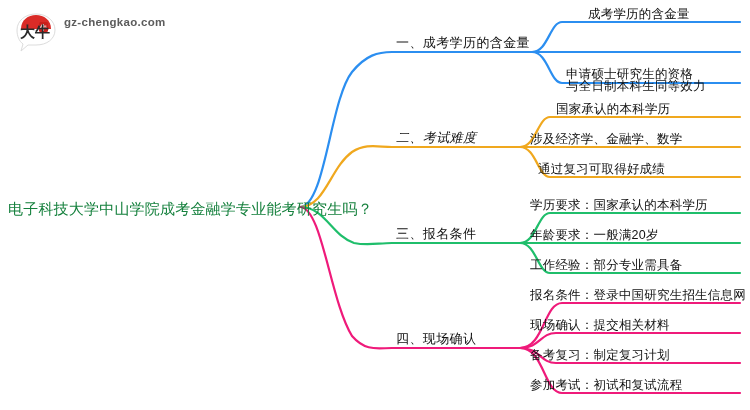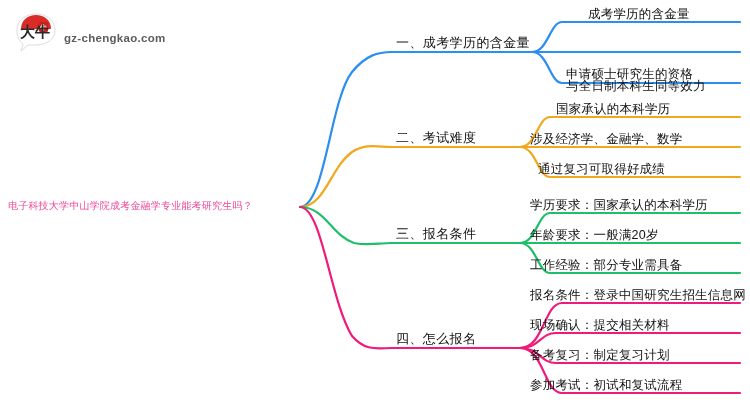--- a/index.html
+++ b/index.html
@@ -42,21 +42,21 @@
     letter-spacing: 0.5px;
     line-height: 22px;
     white-space: nowrap;
   }
   #logo-sub {
     font-size: 11.5px;
     font-weight: bold;
     color: #5c5c5c;
     letter-spacing: 0.3px;
     line-height: 15px;
-    margin-top: 19px;
+    margin-top: 3px;
     white-space: nowrap;
   }
 
   
   #connectors {
     position: absolute;
     left: 0;
     top: 0;
     width: 750px;
     height: 410px;
@@ -64,22 +64,22 @@
   }
 
   
   .node-text {
     position: absolute;
     color: #1a1a1a;
     white-space: nowrap;
     line-height: 1;
   }
   #root-label {
-    font-size: 10px;
-    color: #ec4899;
+    font-size: 15px;
+    color: #15803d;
     letter-spacing: 0.2px;
     text-align: center;
   }
   .branch-label {
     font-size: 13px;
     color: #111111;
     letter-spacing: 0.4px;
   }
   .leaf-label {
     font-size: 12.5px;
@@ -148,27 +148,27 @@
   </g>
 </svg>
 
 <div class="node-text" id="root-label" style="left:8px; top:201px;">电子科技大学中山学院成考金融学专业能考研究生吗？</div>
 
 <div class="node-text branch-label" style="left:396px; top:36px;">一、成考学历的含金量</div>
 <div class="node-text leaf-label" style="left:588px; top:8px;">成考学历的含金量</div>
 <div class="node-text leaf-label" style="left:566px; top:38px;margin-top:42px;">与全日制本科生同等效力</div>
 <div class="node-text leaf-label" style="left:566px; top:68px;">申请硕士研究生的资格</div>
 
-<div class="node-text branch-label" style="left:396px; top:131px;">二、考试难度</div>
+<div class="node-text branch-label" style="left:396px; top:131px;font-style:italic;">二、考试难度</div>
 <div class="node-text leaf-label" style="left:556px; top:103px;">国家承认的本科学历</div>
 <div class="node-text leaf-label" style="left:530px; top:133px;">涉及经济学、金融学、数学</div>
 <div class="node-text leaf-label" style="left:538px; top:163px;">通过复习可取得好成绩</div>
 
 <div class="node-text branch-label" style="left:396px; top:227px;text-align:center;">三、报名条件</div>
 <div class="node-text leaf-label" style="left:530px; top:199px;">学历要求：国家承认的本科学历</div>
 <div class="node-text leaf-label" style="left:530px; top:229px;">年龄要求：一般满20岁</div>
 <div class="node-text leaf-label" style="left:530px; top:259px;">工作经验：部分专业需具备</div>
 
-<div class="node-text branch-label" style="left:396px; top:332px;">四、怎么报名</div>
+<div class="node-text branch-label" style="left:396px; top:332px;">四、现场确认</div>
 <div class="node-text leaf-label" style="left:530px; top:289px;">报名条件：登录中国研究生招生信息网</div>
 <div class="node-text leaf-label" style="left:530px; top:319px;text-align:center;">现场确认：提交相关材料</div>
 <div class="node-text leaf-label" style="left:530px; top:349px;">备考复习：制定复习计划</div>
 <div class="node-text leaf-label" style="left:530px; top:379px;">参加考试：初试和复试流程</div>
 
 </body></html>

